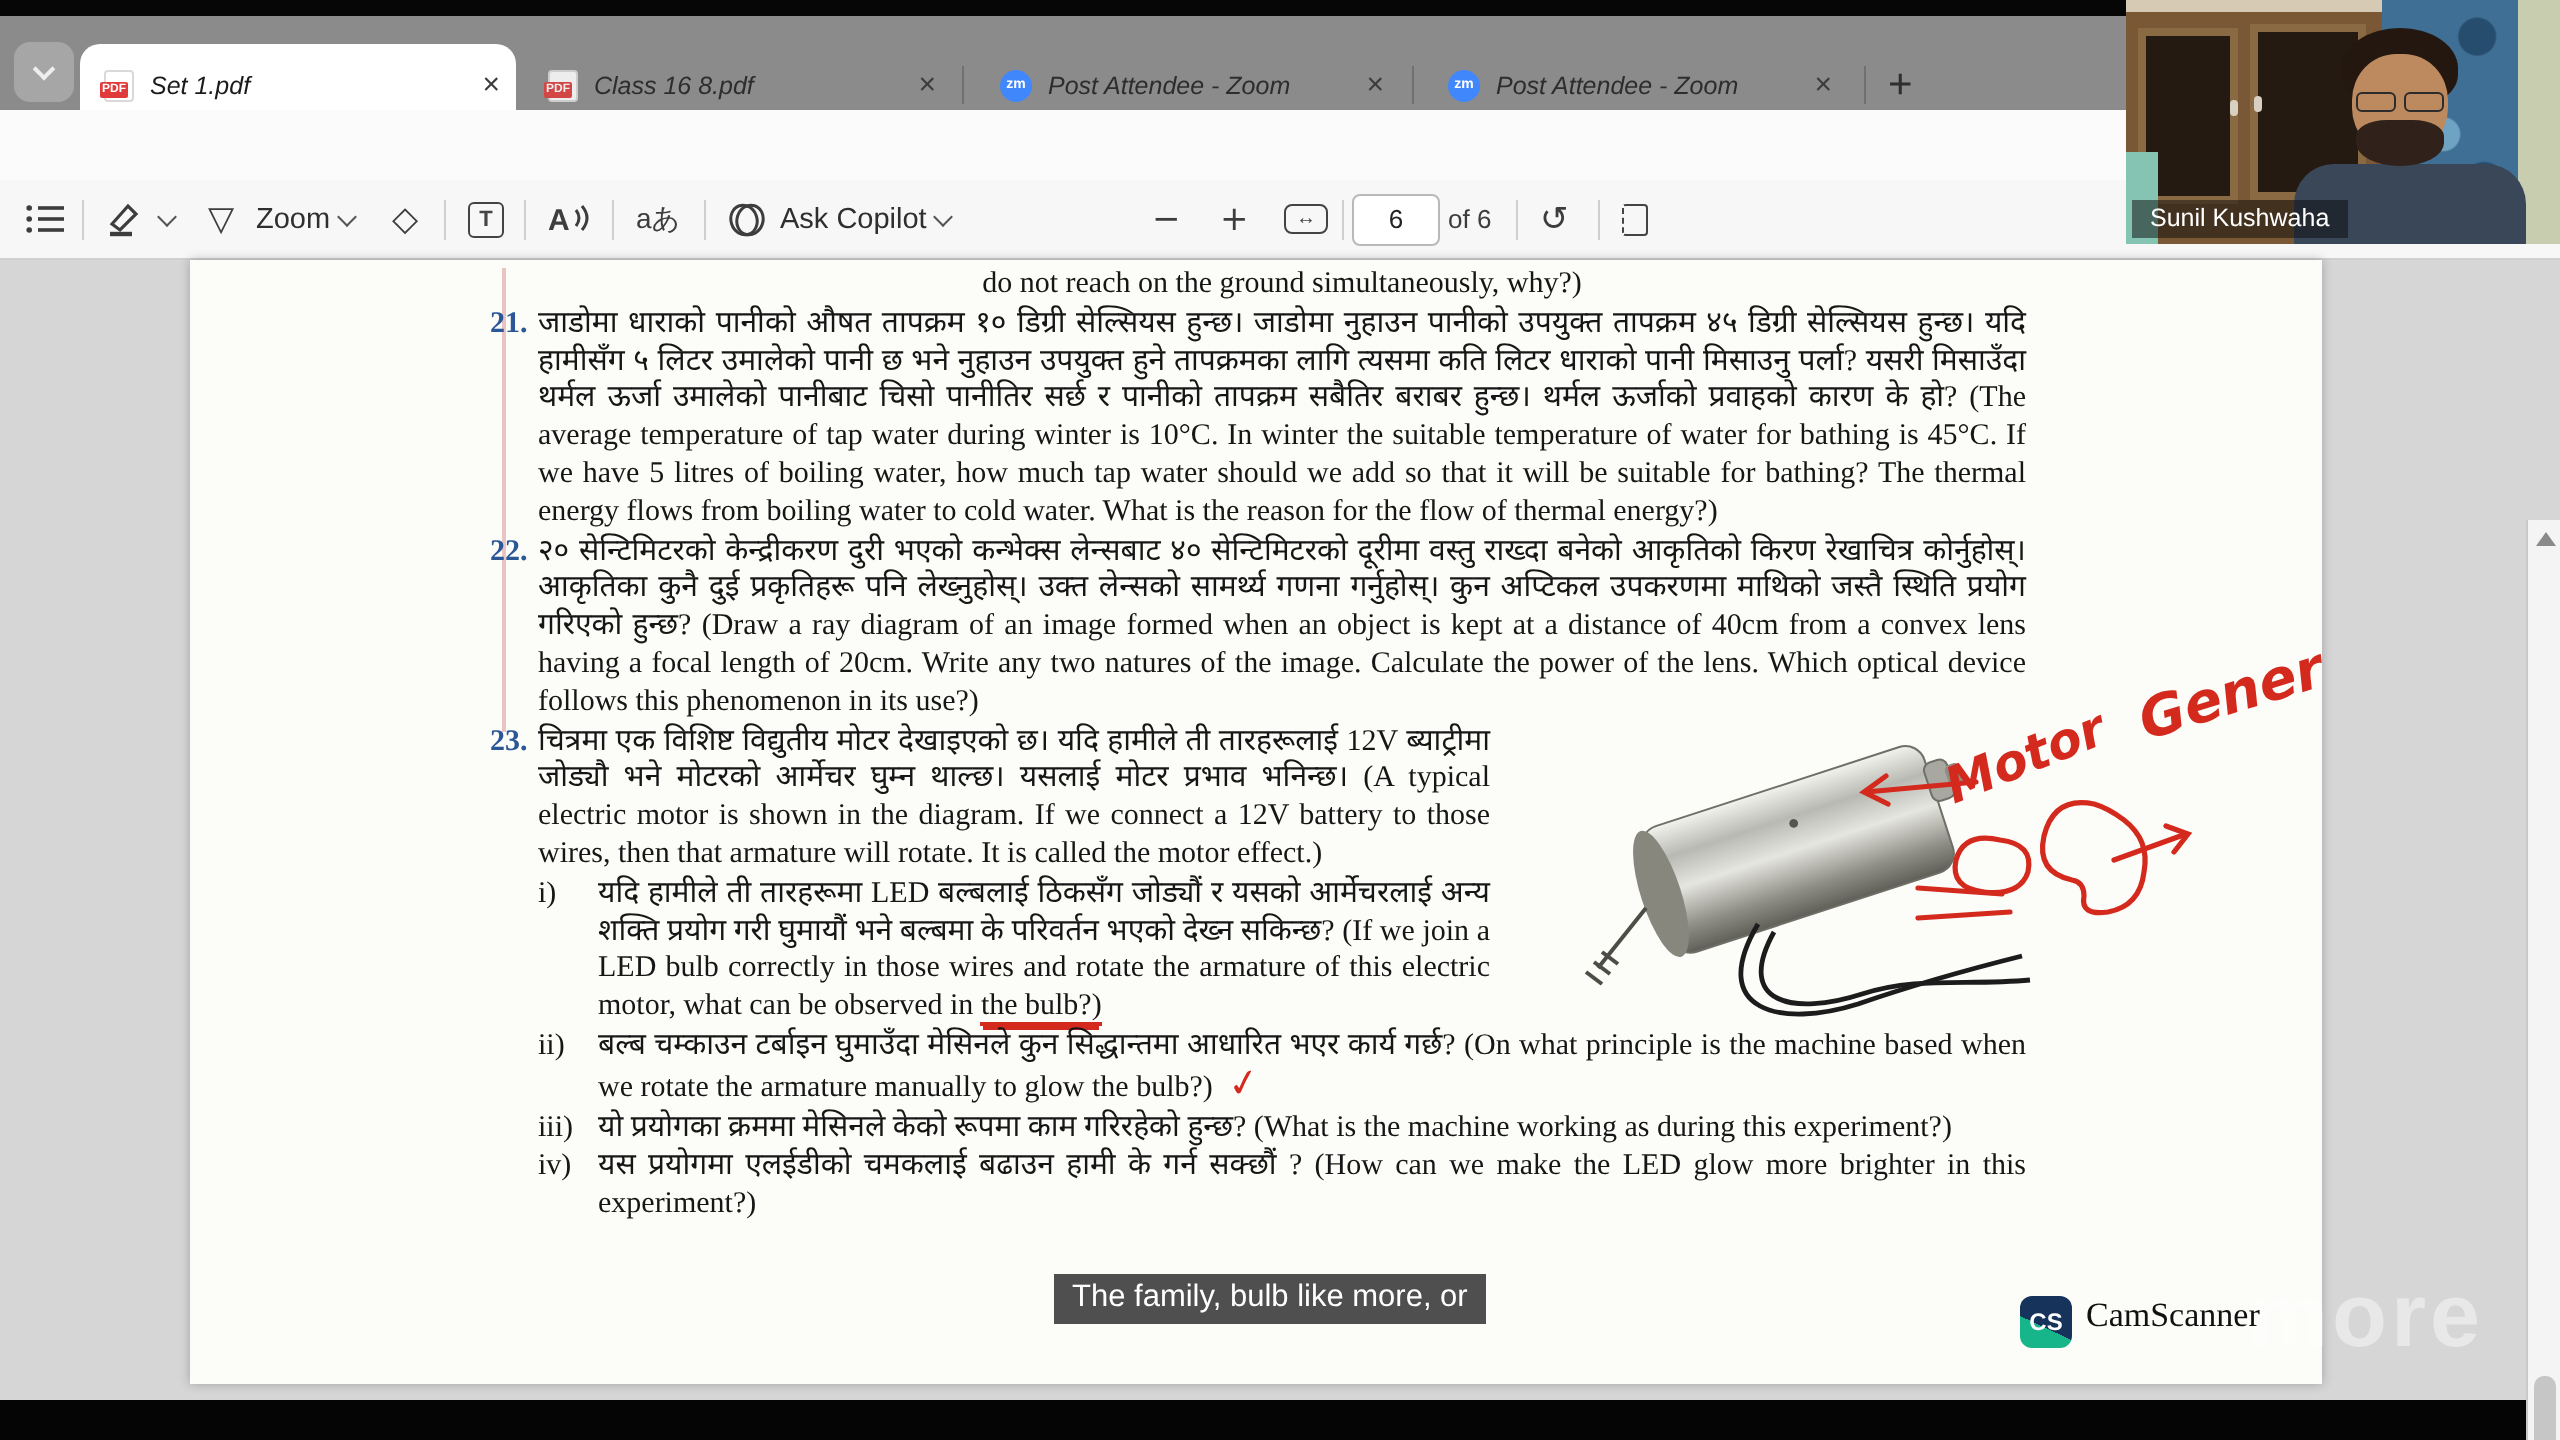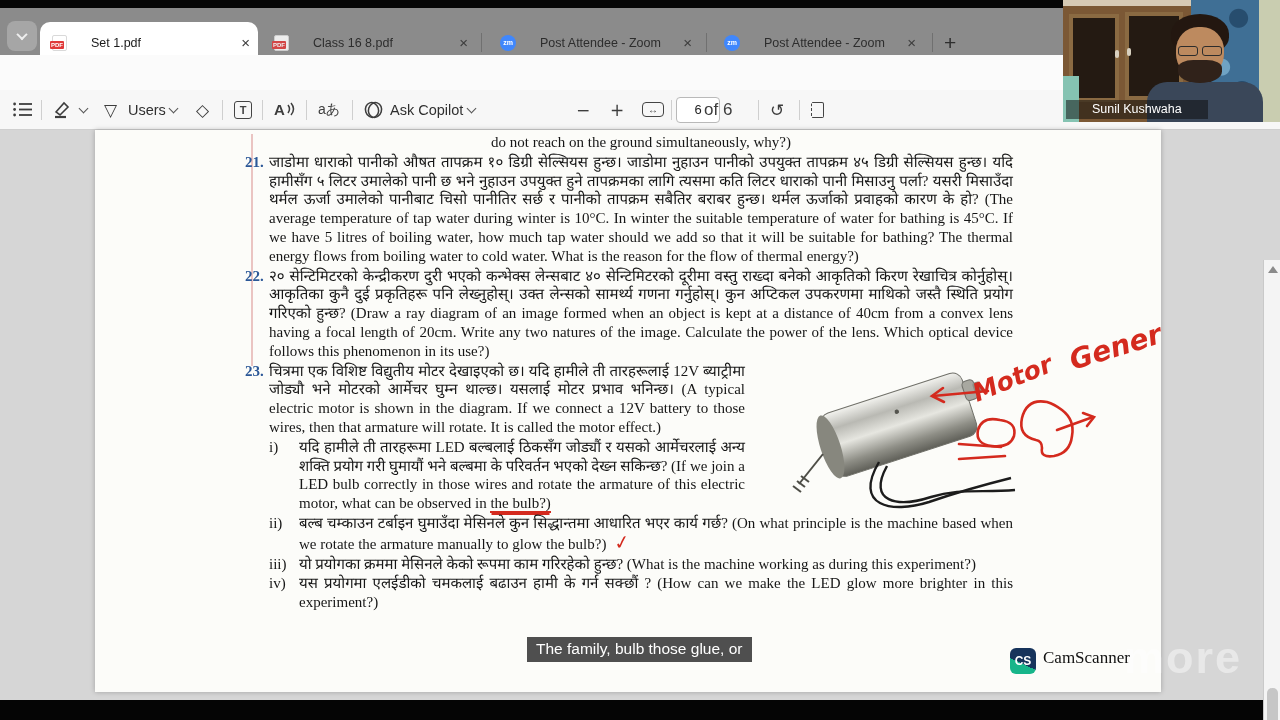--- a/index.html
+++ b/index.html
@@ -6,21 +6,21 @@
   html,body { width:1280px; height:720px; overflow:hidden; background:#000; font-family:"Liberation Sans",sans-serif; }
   #stage { position:relative; width:1280px; height:720px; background:#000; }
 
   
   #top-strip { position:absolute; left:0; top:0; width:1280px; height:8px; background:#060606; }
   #tabbar { position:absolute; left:0; top:8px; width:1280px; height:47px; background:#8b8b8b; }
   .tab-search { position:absolute; left:7px; top:13px; width:30px; height:30px; background:#a6a6a6; border-radius:8px; display:flex; align-items:center; justify-content:center; }
   .chev { width:8px; height:8px; border-right:2px solid #eee; border-bottom:2px solid #eee; transform:rotate(45deg) translate(-1px,-1px); }
   .tab { position:absolute; top:14px; height:41px; display:flex; align-items:center; padding:0 8px 0 12px; }
   .tab.active { background:#fff; border-radius:10px 10px 0 0; }
-  .tab-label { font-size:12.5px; color:#2d2d2d; margin-left:24px; flex:1; white-space:nowrap; overflow:hidden; }
+  .tab-label { font-size:12.5px; color:#2d2d2d; margin-left:8px; flex:1; white-space:nowrap; overflow:hidden;font-style:italic; }
   .tab.active .tab-label { color:#1b1b1b; }
   .tab-close { font-size:15px; color:#3c3c3c; margin-left:10px; line-height:1; cursor:default; }
   .tab-div { position:absolute; top:25px; width:1px; height:19px; background:#707070; }
   .newtab { position:absolute; top:23px; font-size:21px; color:#2e2e2e; font-weight:400; }
   .pdf-ico { position:relative; width:15px; height:16px; background:#fff; border:1px solid #d9d9d9; border-radius:2px; flex:none; }
   .pdf-ico span { position:absolute; left:-3px; bottom:1px; background:#e03a3a; color:#fff; font-size:6px; font-weight:bold; line-height:8px; padding:0 1px; border-radius:1px; }
   .zoom-ico { width:16px; height:16px; border-radius:50%; background:#4087fc; color:#fff; font-size:7px; font-weight:bold; display:flex; align-items:center; justify-content:center; flex:none; }
 
   #addressbar { position:absolute; left:0; top:55px; width:1280px; height:35px; background:#fbfbfb; }
   .nav-ic { position:absolute; top:61px; width:22px; height:22px; display:flex; align-items:center; justify-content:center; }
@@ -84,21 +84,21 @@
                      radial-gradient(circle at 45% 55%, #6fa3c4 0 8px, transparent 9px),
                      radial-gradient(circle at 75% 75%, #274d6e 0 10px, transparent 11px),
                      radial-gradient(circle at 25% 85%, #5d92b5 0 7px, transparent 8px); }
   .wc-wall-right { position:absolute; left:196px; top:0; width:21px; height:122px; background:#c9cdb0; }
   .wc-teal { position:absolute; left:0; top:76px; width:16px; height:46px; background:#85c3b2; }
   .wc-body { position:absolute; left:84px; top:82px; width:116px; height:40px; background:#3a4759; border-radius:20px 20px 0 0; }
   .wc-hair { position:absolute; left:108px; top:14px; width:58px; height:40px; background:#231710; border-radius:50% 50% 42% 42%; }
   .wc-face { position:absolute; left:113px; top:27px; width:48px; height:50px; background:#bd8a5f; border-radius:46%; }
   .wc-glass { position:absolute; top:46px; width:20px; height:10px; border:1.5px solid #2c2c2c; border-radius:3px; }
   .wc-beard { position:absolute; left:115px; top:60px; width:44px; height:23px; background:#30221a; border-radius:35% 35% 50% 50%; }
-  .wc-name { position:absolute; left:3px; bottom:3px; background:rgba(10,10,10,.5); color:#fff; font-size:12.5px; padding:2px 26px 3px; }
+  .wc-name { position:absolute; left:3px; bottom:3px; background:rgba(10,10,10,.5); color:#fff; font-size:12.5px; padding:2px 9px 3px; }
 </style>
 </head>
 <body>
 
 <div id="stage">
 
   <div id="top-strip"></div>
 
   <div id="tabbar">
     <div class="tab-search">
@@ -188,21 +188,21 @@
   <div class="ti" style="left:52px;">
     <svg width="20" height="19" viewBox="0 0 20 19">
         <path d="M4 12 L12 3 L16 7 L8 15 Z" stroke="#3d3d3d" stroke-width="1.6" fill="none"></path>
         <path d="M3 17 H14" stroke="#3d3d3d" stroke-width="2.2"></path>
       </svg>
   </div>
   <div class="ti" style="left:80px;">
       <div class="tb-chev"></div>
     </div>
   <div class="ti glyph" style="left:104px;font-size:17px;">▽</div>
-  <div class="ti" style="left:128px;font-size:14.5px;color:#2f2f2f;">Users</div>
+  <div class="ti" style="left:128px;font-size:14.5px;color:#2f2f2f;">Zoom</div>
   <div class="ti" style="left:170px;">
       <div class="tb-chev"></div>
     </div>
   <div class="ti glyph" style="left:196px;font-size:17px;">◇</div>
   <div class="tb-div" style="left:222px;"></div>
   <div class="ti" style="left:234px;">
       <div class="tbox">T</div>
     </div>
   <div class="tb-div" style="left:262px;"></div>
   <div class="ti" style="left:274px;">
@@ -224,21 +224,21 @@
   <div class="ti" style="left:468px;">
       <div class="tb-chev"></div>
     </div>
   <div class="ti glyph" style="left:576px;font-size:17px;">−</div>
   <div class="ti glyph" style="left:610px;font-size:17px;">+</div>
   <div class="ti" style="left:642px;">
       <div class="fitbox">↔</div>
     </div>
   <div class="tb-div" style="left:671px;"></div>
   <div class="page-input">6</div>
-  <div class="ti" style="left:704px;font-size:17px;">of 6</div>
+  <div class="ti" style="left:724px;font-size:13px;">of 6</div>
   <div class="tb-div" style="left:758px;"></div>
   <div class="ti glyph" style="left:770px;font-size:17px;">↺</div>
   <div class="tb-div" style="left:799px;"></div>
   <div class="ti" style="left:811px;">
       <div class="pgdoc"></div>
     </div>
 
   <div id="content">
     <div class="page">
       <div class="crease"></div>
@@ -310,21 +310,21 @@
     </div>
 
     <div class="vscroll">
       <div class="sarrow up"></div>
       <div class="sthumb"></div>
 
     </div>
   </div>
 
   <div class="watermark">more</div>
-  <div class="caption">The family, bulb those glue, or</div>
+  <div class="caption">The family, bulb like more, or</div>
   <div class="camscanner">
     <div class="cs-ico">CS</div>
     <div class="cs-label">CamScanner</div>
   </div>
 
   <div id="bottom-strip"></div>
 
   <div class="webcam">
     <div class="wc-wall-top"></div>
     <div class="wc-cabinet">

